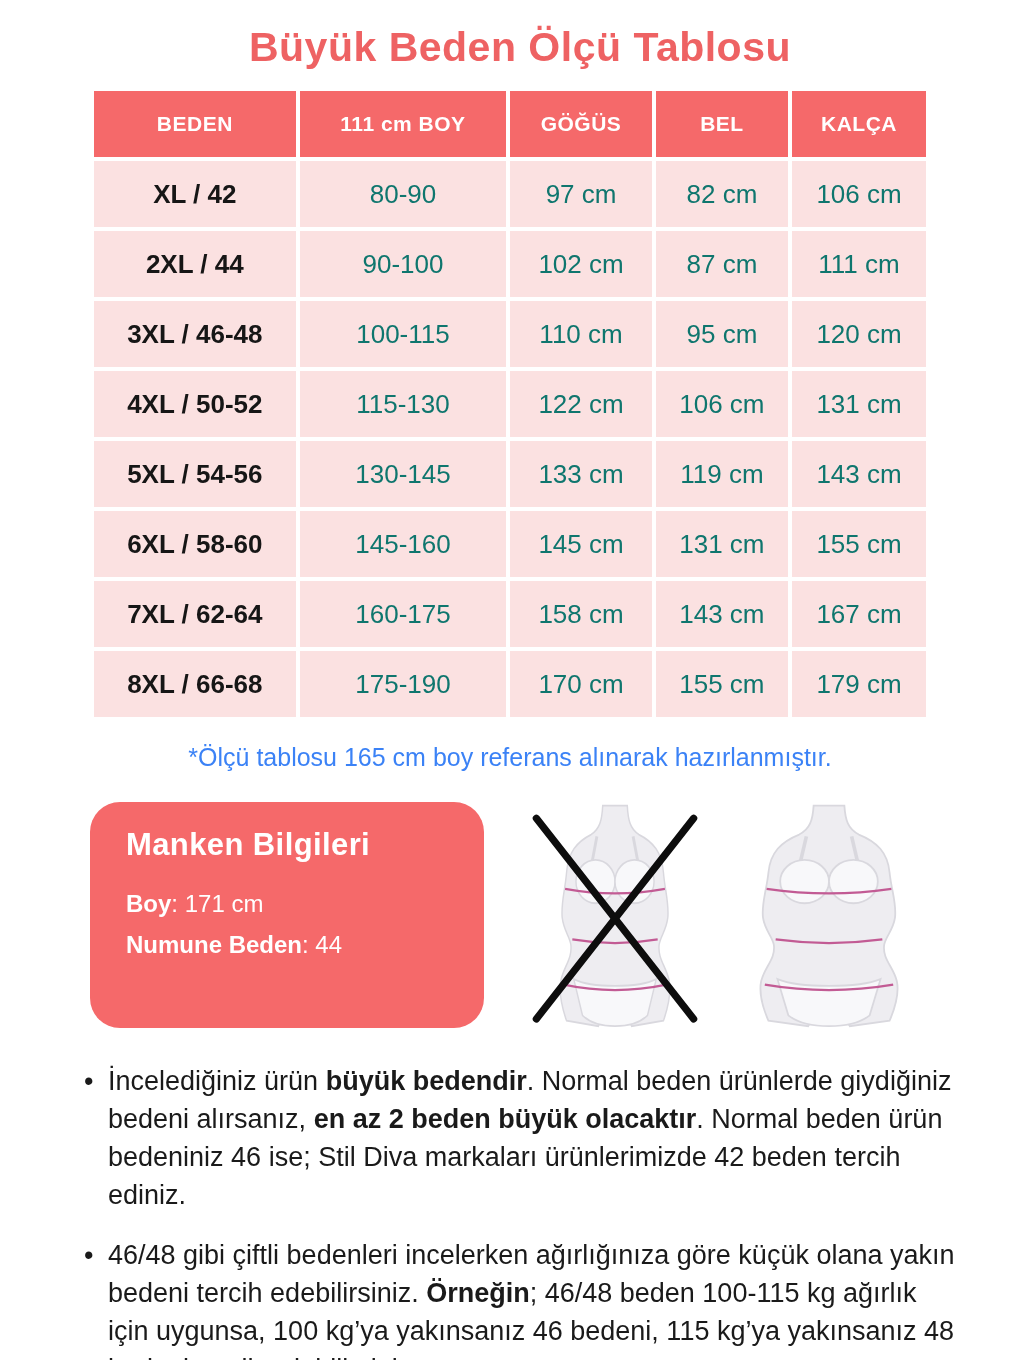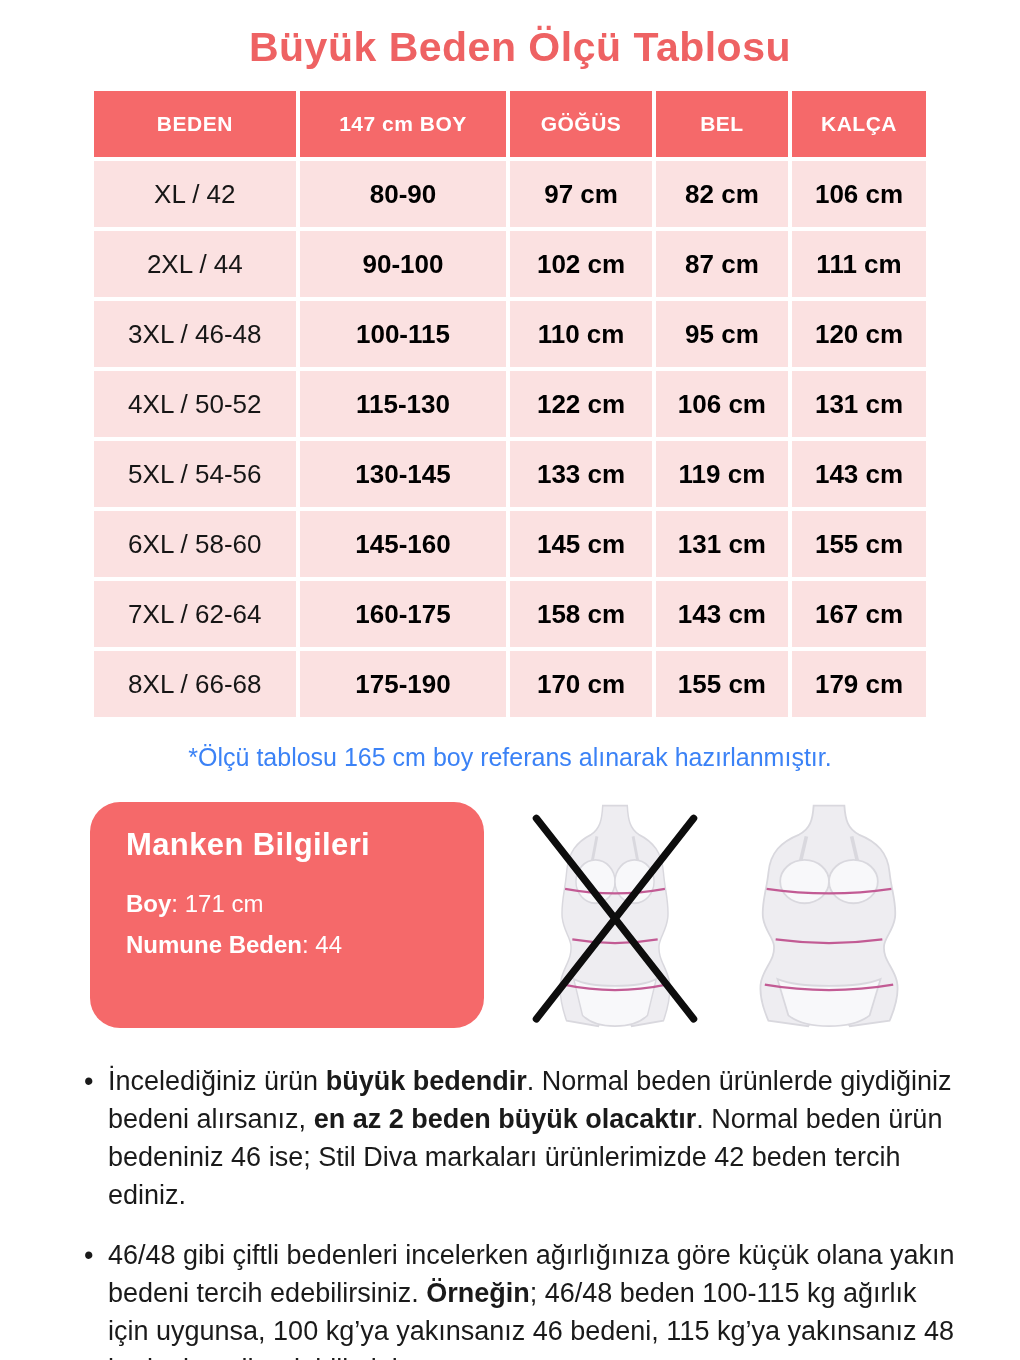--- a/index.html
+++ b/index.html
@@ -45,26 +45,26 @@
     background:var(--coral);
     color:#ffffff;
     font-size:21px;
     font-weight:700;
     letter-spacing:0.5px;
     height:70px;
   }
   .size-table td{
     background:var(--row-pink);
     font-size:26px;
+    font-weight:400;
+    color:#0f766e;
+    height:70px;
+  }
+  .size-table td.size-cell{
     font-weight:700;
-    color:#000000;
-    height:70px;
-  }
-  .size-table td.size-cell{
-    font-weight:400;
     color:#161616;
   }
   .size-table col.c1{width:24.6%;}
   .size-table col.c2{width:25.2%;}
   .size-table col.c3{width:17.4%;}
   .size-table col.c4{width:16.3%;}
   .size-table col.c5{width:16.5%;}
   
   .table-note{
     margin-top:22px;
@@ -138,21 +138,21 @@
   <colgroup>
     <col class="c1">
       <col class="c2">
       <col class="c3">
       <col class="c4">
       <col class="c5">
   </colgroup>
   <thead>
     <tr id="size-head-row">
         <th>BEDEN</th>
-        <th>147 cm BOY</th>
+        <th>111 cm BOY</th>
         <th>GÖĞÜS</th>
         <th>BEL</th>
         <th>KALÇA</th>
       </tr>
   </thead>
   <tbody id="size-body">
       <tr>
         <td class="size-cell">XL / 42</td>
         <td>80-90</td>
         <td>97 cm</td>

